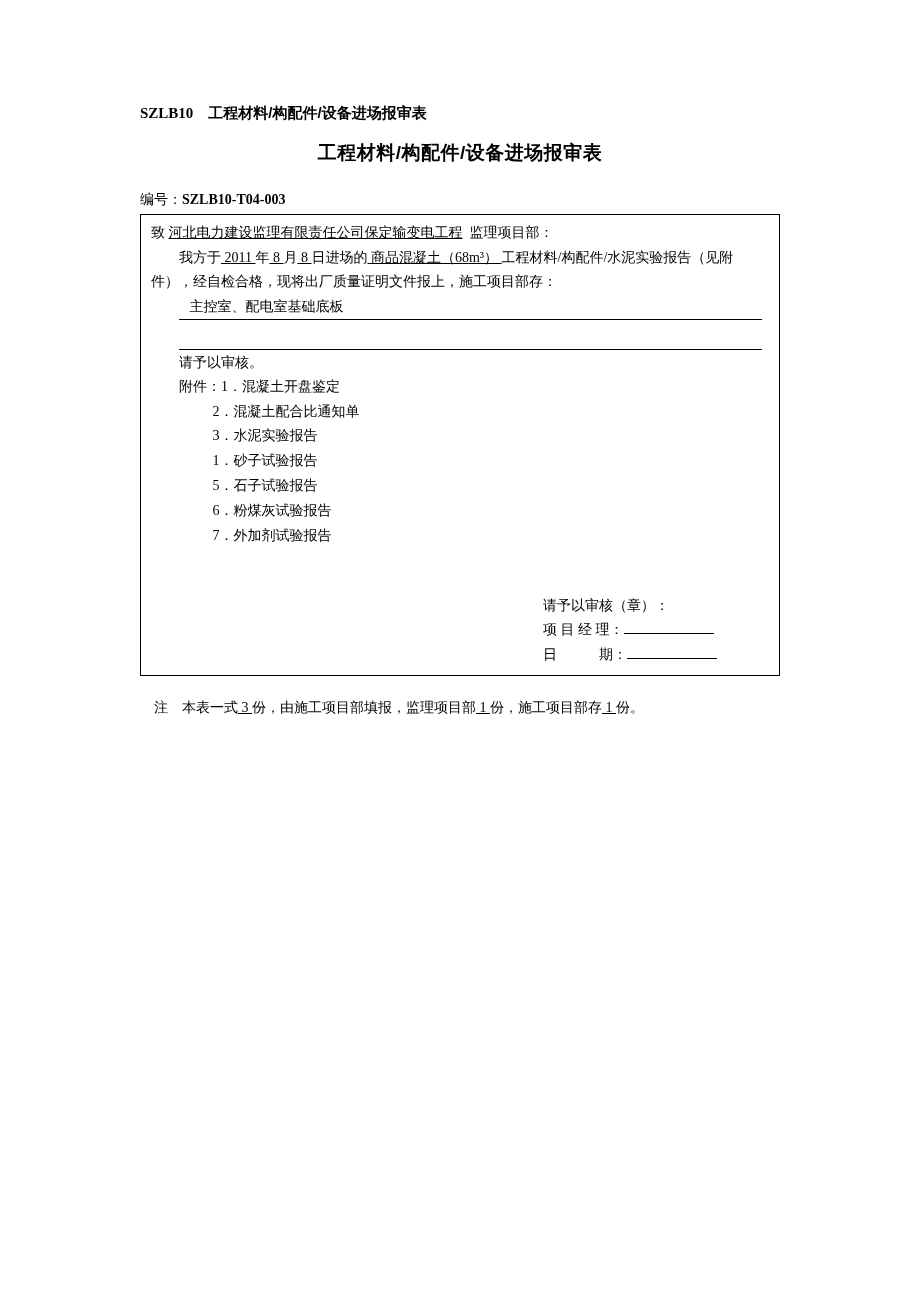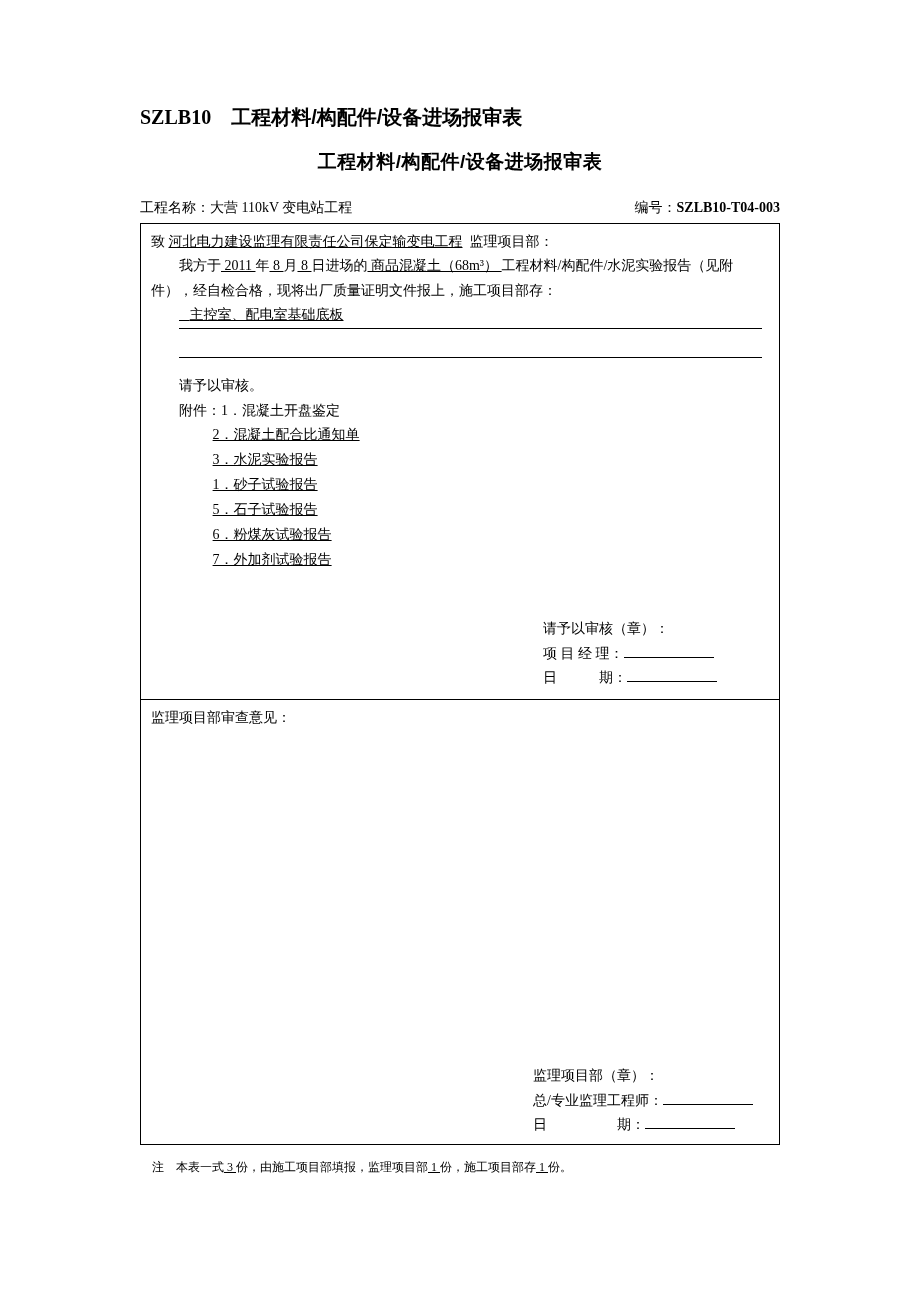--- a/index.html
+++ b/index.html
@@ -9,21 +9,21 @@
     background: #fff;
     margin: 0;
     padding: 100px 140px 80px 140px;
     width: 920px;
     box-sizing: border-box;
     line-height: 1.75;
   }
   .header-code {
     font-family: "Times New Roman", serif;
     font-weight: bold;
-    font-size: 20px;
+    font-size: 15px;
     margin-bottom: 10px;
   }
   .title {
     text-align: center;
     font-family: "SimHei", "黑体", sans-serif;
     font-size: 19px;
     font-weight: bold;
     margin-bottom: 18px;
     letter-spacing: 0.5px;
   }
@@ -42,105 +42,90 @@
     border-collapse: collapse;
     width: 100%;
   }
   table.form td {
     border: 1px solid #000;
     padding: 6px 10px 23px 10px;
     vertical-align: top;
   }
   .u { text-decoration: underline; }
   .attach-list { margin-left: 4.4em; }
-  .attach-list div { line-height: 1.78; text-decoration: underline; }
+  .attach-list div { line-height: 1.78; }
   .sig-block { margin-left: 28em; margin-top: 3.2em; }
   .sig-line {
     display: inline-block;
     border-bottom: 1px solid #000;
     width: 90px;
     height: 0.8em;
     vertical-align: baseline;
   }
   .footnote {
-    font-size: 12px;
-    margin-top: 12px;
+    font-size: 14px;
+    margin-top: 20px;
     margin-left: 1em;
   }
 </style>
 </head>
 <body>
 
 <div class="header-code">
   <span>SZLB10</span>
   <span>&nbsp;&nbsp;</span>
   <span style="font-family:'SimHei','黑体',sans-serif;">工程材料/构配件/设备进场报审表</span>
 </div>
 
 <div class="title">工程材料/构配件/设备进场报审表</div>
 
 <div class="meta-row">
-  <div>
-    <span>工程名称：</span><span>大营 110kV 变电站工程</span>
-  </div>
   <div class="right">
     <span style="font-family:Liberation Mono, monospace;">编号：</span><b>SZLB10-T04-003</b>
   </div>
 </div>
 
 <table class="form">
   <tbody>
       <tr>
     <td style="padding-bottom:8px;">
       <div>
         <span>致</span>
         <span class="u">河北电力建设监理有限责任公司保定输变电工程</span>
         &nbsp;<span>监理项目部：</span>
       </div>
       <div style="text-indent:2em;">
         <span>我方于</span><span class="u"> 2011 </span><span>年</span><span class="u"> 8 </span><span>月</span><span class="u"> 8 </span><span>日进场的</span><span class="u"> 商品混凝土（68m³） </span><span>工程材料/构配件/水泥实验报告（见附</span>
       </div>
       <div>件），经自检合格，现将出厂质量证明文件报上，施工项目部存：</div>
-      <div style="display:flex;text-decoration:underline;">
+      <div style="display:flex;">
         <span style="width:2em;"></span>
         <span style="flex:1; border-bottom:1px solid #000;">&nbsp;&nbsp;&nbsp;<span>主控室、配电室基础底板</span></span>
         <span style="width:0.5em;"></span>
       </div>
       <div style="display:flex; margin-top:4px;">
         <span style="width:2em;"></span>
         <span style="flex:1; border-bottom:1px solid #000;">&nbsp;</span>
         <span style="width:0.5em;"></span>
       </div>
-      <div style="text-indent:2em; margin-top:16px;">请予以审核。</div>
+      <div style="text-indent:2em; margin-top:1px;">请予以审核。</div>
       <div style="text-indent:2em;">附件：1．混凝土开盘鉴定</div>
       <div class="attach-list">
         <div>2．混凝土配合比通知单</div>
         <div>3．水泥实验报告</div>
         <div>1．砂子试验报告</div>
         <div>5．石子试验报告</div>
         <div>6．粉煤灰试验报告</div>
         <div>7．外加剂试验报告</div>
       </div>
       <div class="sig-block">
         <div>请予以审核（章）：</div>
         <div><span>项 目 经 理：</span><span class="sig-line"></span></div>
         <div><span>日　　　期：</span><span class="sig-line"></span></div>
       </div>
     </td>
   </tr>
-  <tr>
-    <td style="height:430px; position:relative; padding-bottom:8px;">
-      <div>监理项目部审查意见：</div>
-      <div style="position:absolute; bottom:6px; left:0; right:0;">
-        <div class="sig-block" style="margin-top:0; margin-left:28em;">
-          <div>监理项目部（章）：</div>
-          <div><span>总/专业监理工程师：</span><span class="sig-line"></span></div>
-          <div><span>日　　　　　期：</span><span class="sig-line"></span></div>
-        </div>
-      </div>
-    </td>
-  </tr>
 </tbody>
   </table>
 
 <div class="footnote">
   <span>注　本表一式</span><span class="u"> 3 </span><span>份，由施工项目部填报，监理项目部</span><span class="u"> 1 </span><span>份，施工项目部存</span><span class="u"> 1 </span><span>份。</span>
 </div>
 
 </body></html>

